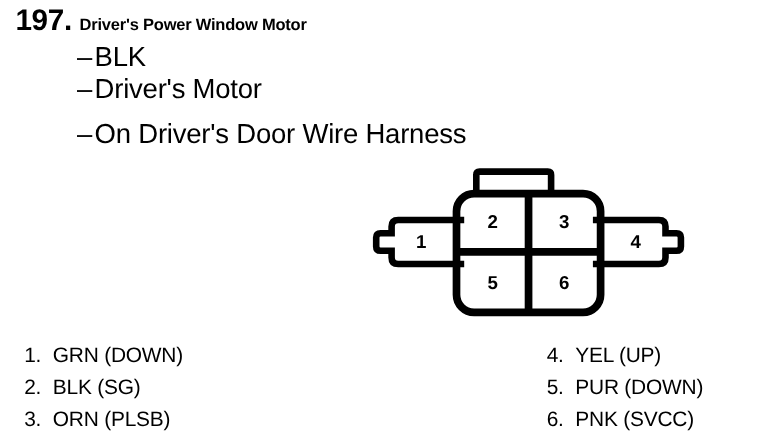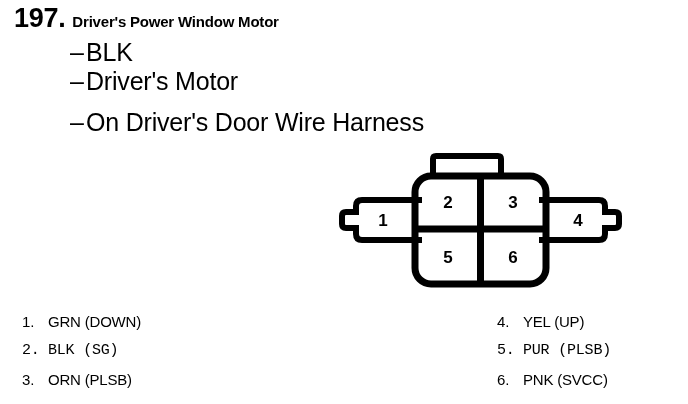--- a/index.html
+++ b/index.html
@@ -85,25 +85,25 @@
   }
   .legend-col {
     position: absolute;
     top: 0;
   }
   #legend-col-left  { left: 22px; }
   #legend-col-right { left: 497px; }
   .legend-item {
     position: absolute;
     white-space: nowrap;
-    font-size: 15px;
+    font-size: 19px;
     letter-spacing: -0.2px;
   }
   .legend-item.r0 { top: 8px; }
-  .legend-item.r1 { top: 37px; font-family: Liberation Mono, monospace; }
+  .legend-item.r1 { top: 37px; }
   .legend-item.r2 { top: 66px; }
   .legend-index {
     display: inline-block;
     width: 26px;
   }
 </style>
 </head>
 <body>
 
 <div id="header-block">
@@ -163,20 +163,20 @@
     <div class="legend-item r2">
       <span class="legend-index">3.</span><span>ORN (PLSB)</span>
     </div>
   </div>
 
   <div class="legend-col" id="legend-col-right">
     <div class="legend-item r0">
       <span class="legend-index">4.</span><span>YEL (UP)</span>
     </div>
     <div class="legend-item r1">
-      <span class="legend-index">5.</span><span>PUR (PLSB)</span>
+      <span class="legend-index">5.</span><span>PUR (DOWN)</span>
     </div>
     <div class="legend-item r2">
       <span class="legend-index">6.</span><span>PNK (SVCC)</span>
     </div>
   </div>
 
 </div>
 
 </body></html>

